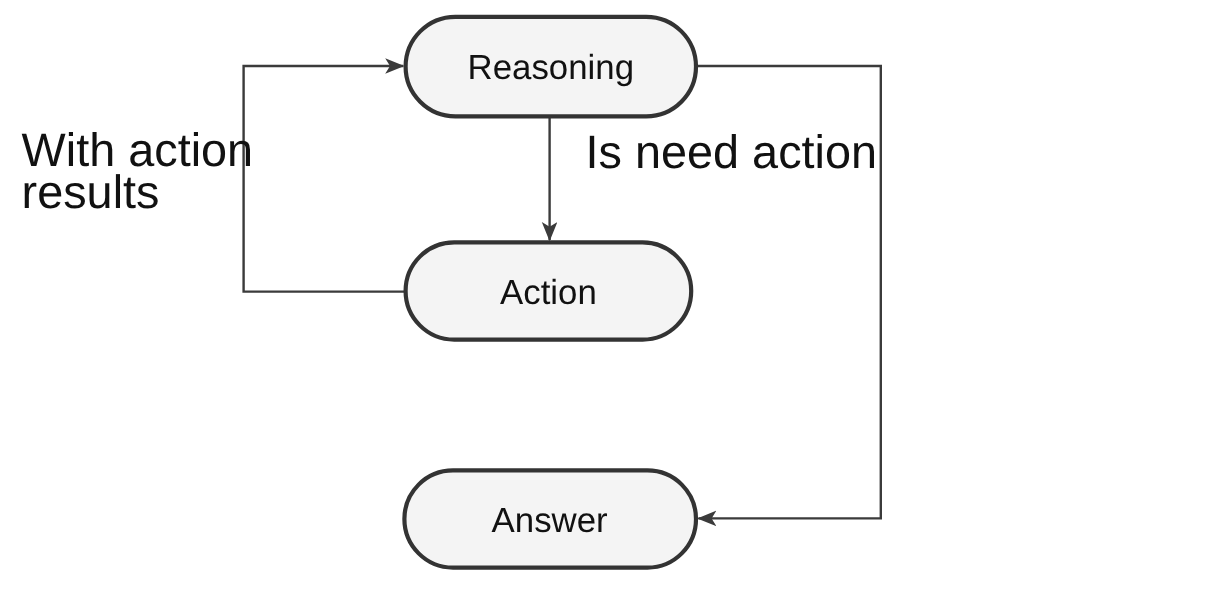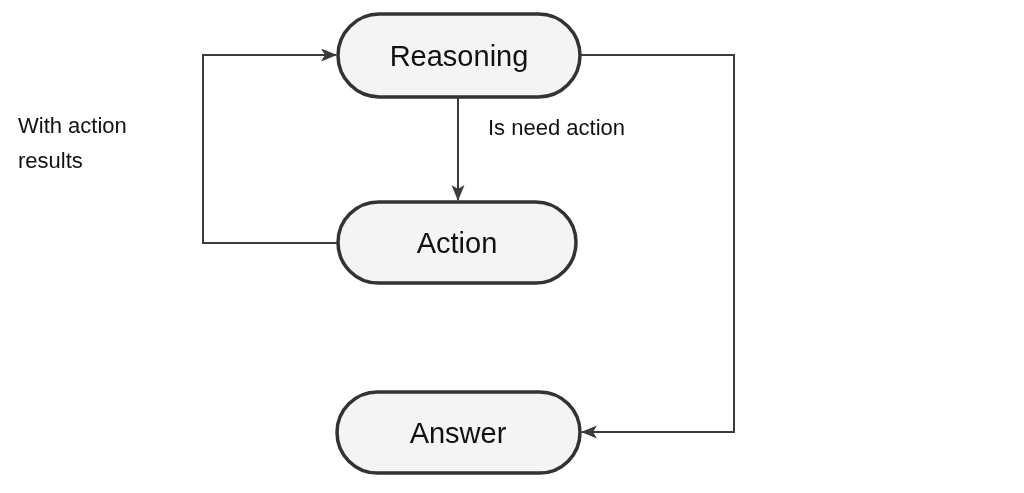--- a/index.html
+++ b/index.html
@@ -31,21 +31,21 @@
     stroke: #3b3b3b;
     stroke-width: 2;
   }
   .node-label {
     font-family: "Liberation Sans", sans-serif;
     font-size: 29px;
     fill: #111111;
   }
   .edge-label {
     position: absolute;
-    font-size: 22px;
+    font-size: 39px;
     line-height: 35px;
     color: #111111;
     white-space: pre-line;
   }
   .edge-label.tight {
     line-height: 34px;
   }
 </style>
 </head>
 <body>

